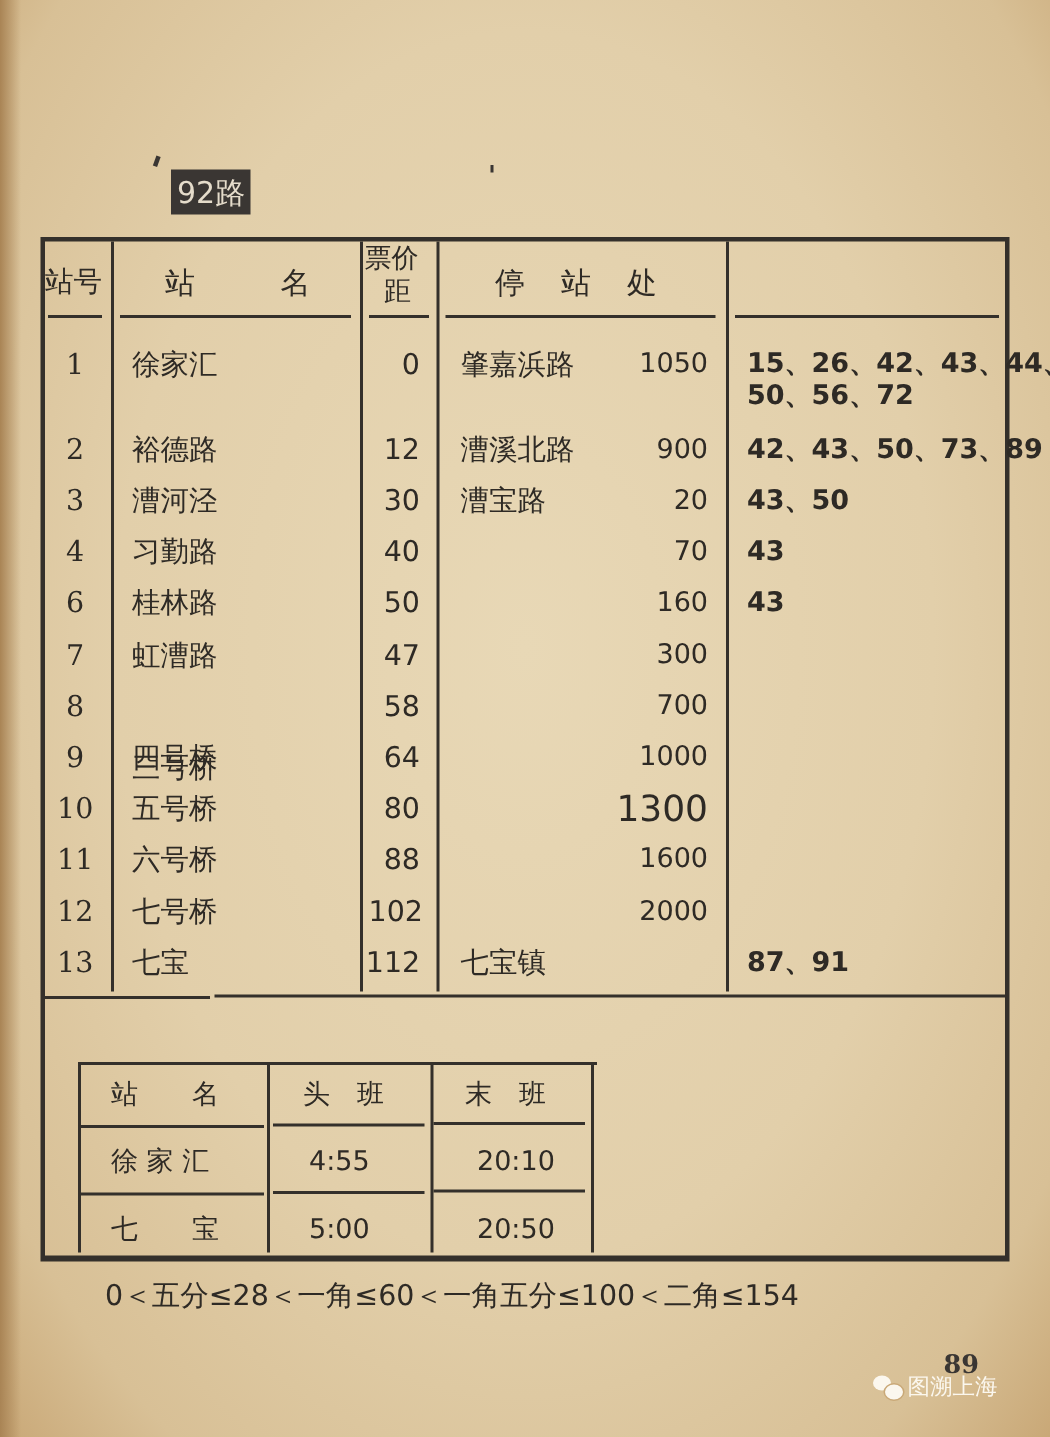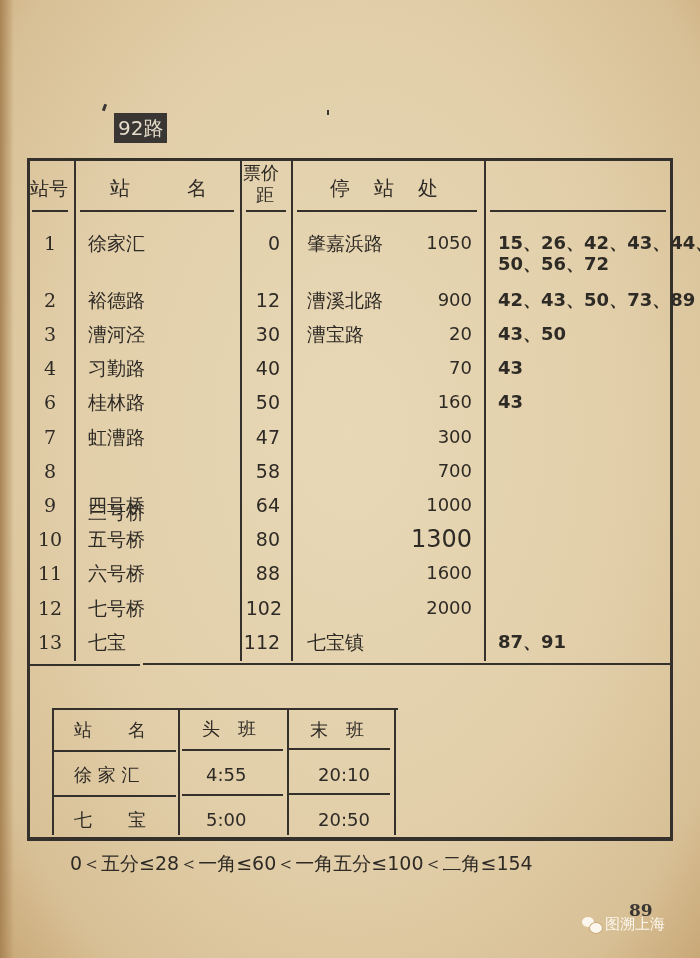--- a/index.html
+++ b/index.html
@@ -179,21 +179,21 @@
     <div class="vline" style="left:364px; top:549px; height:125px;"></div>
 
     <div class="hline" style="left:24px; top:589px; width:122px;"></div>
     <div class="hline" style="left:152px; top:588px; width:101px;"></div>
     <div class="hline" style="left:259px; top:587px; width:101px;"></div>
     <div class="hline" style="left:24px; top:634px; width:122px;"></div>
     <div class="hline" style="left:152px; top:633px; width:101px;"></div>
     <div class="hline" style="left:259px; top:632px; width:101px;"></div>
 
     <div class="cell" style="left:44px; top:557px; width:94px;">站　　名</div>
-    <div class="cell" style="left:172px; top:557px;font-family:Liberation Mono, monospace;">头　班</div>
+    <div class="cell" style="left:172px; top:557px;">头　班</div>
     <div class="cell" style="left:280px; top:557px;">末　班</div>
 
     <div>
       <div class="cell" style="left:44px; top:602px;">徐 家 汇</div>
       <div class="cell" style="left:176px; top:602px;">4:55</div>
       <div class="cell" style="left:288px; top:602px;">20:10</div>
     </div>
     <div>
       <div class="cell" style="left:44px; top:647px;">七　　宝</div>
       <div class="cell" style="left:176px; top:647px;">5:00</div>

